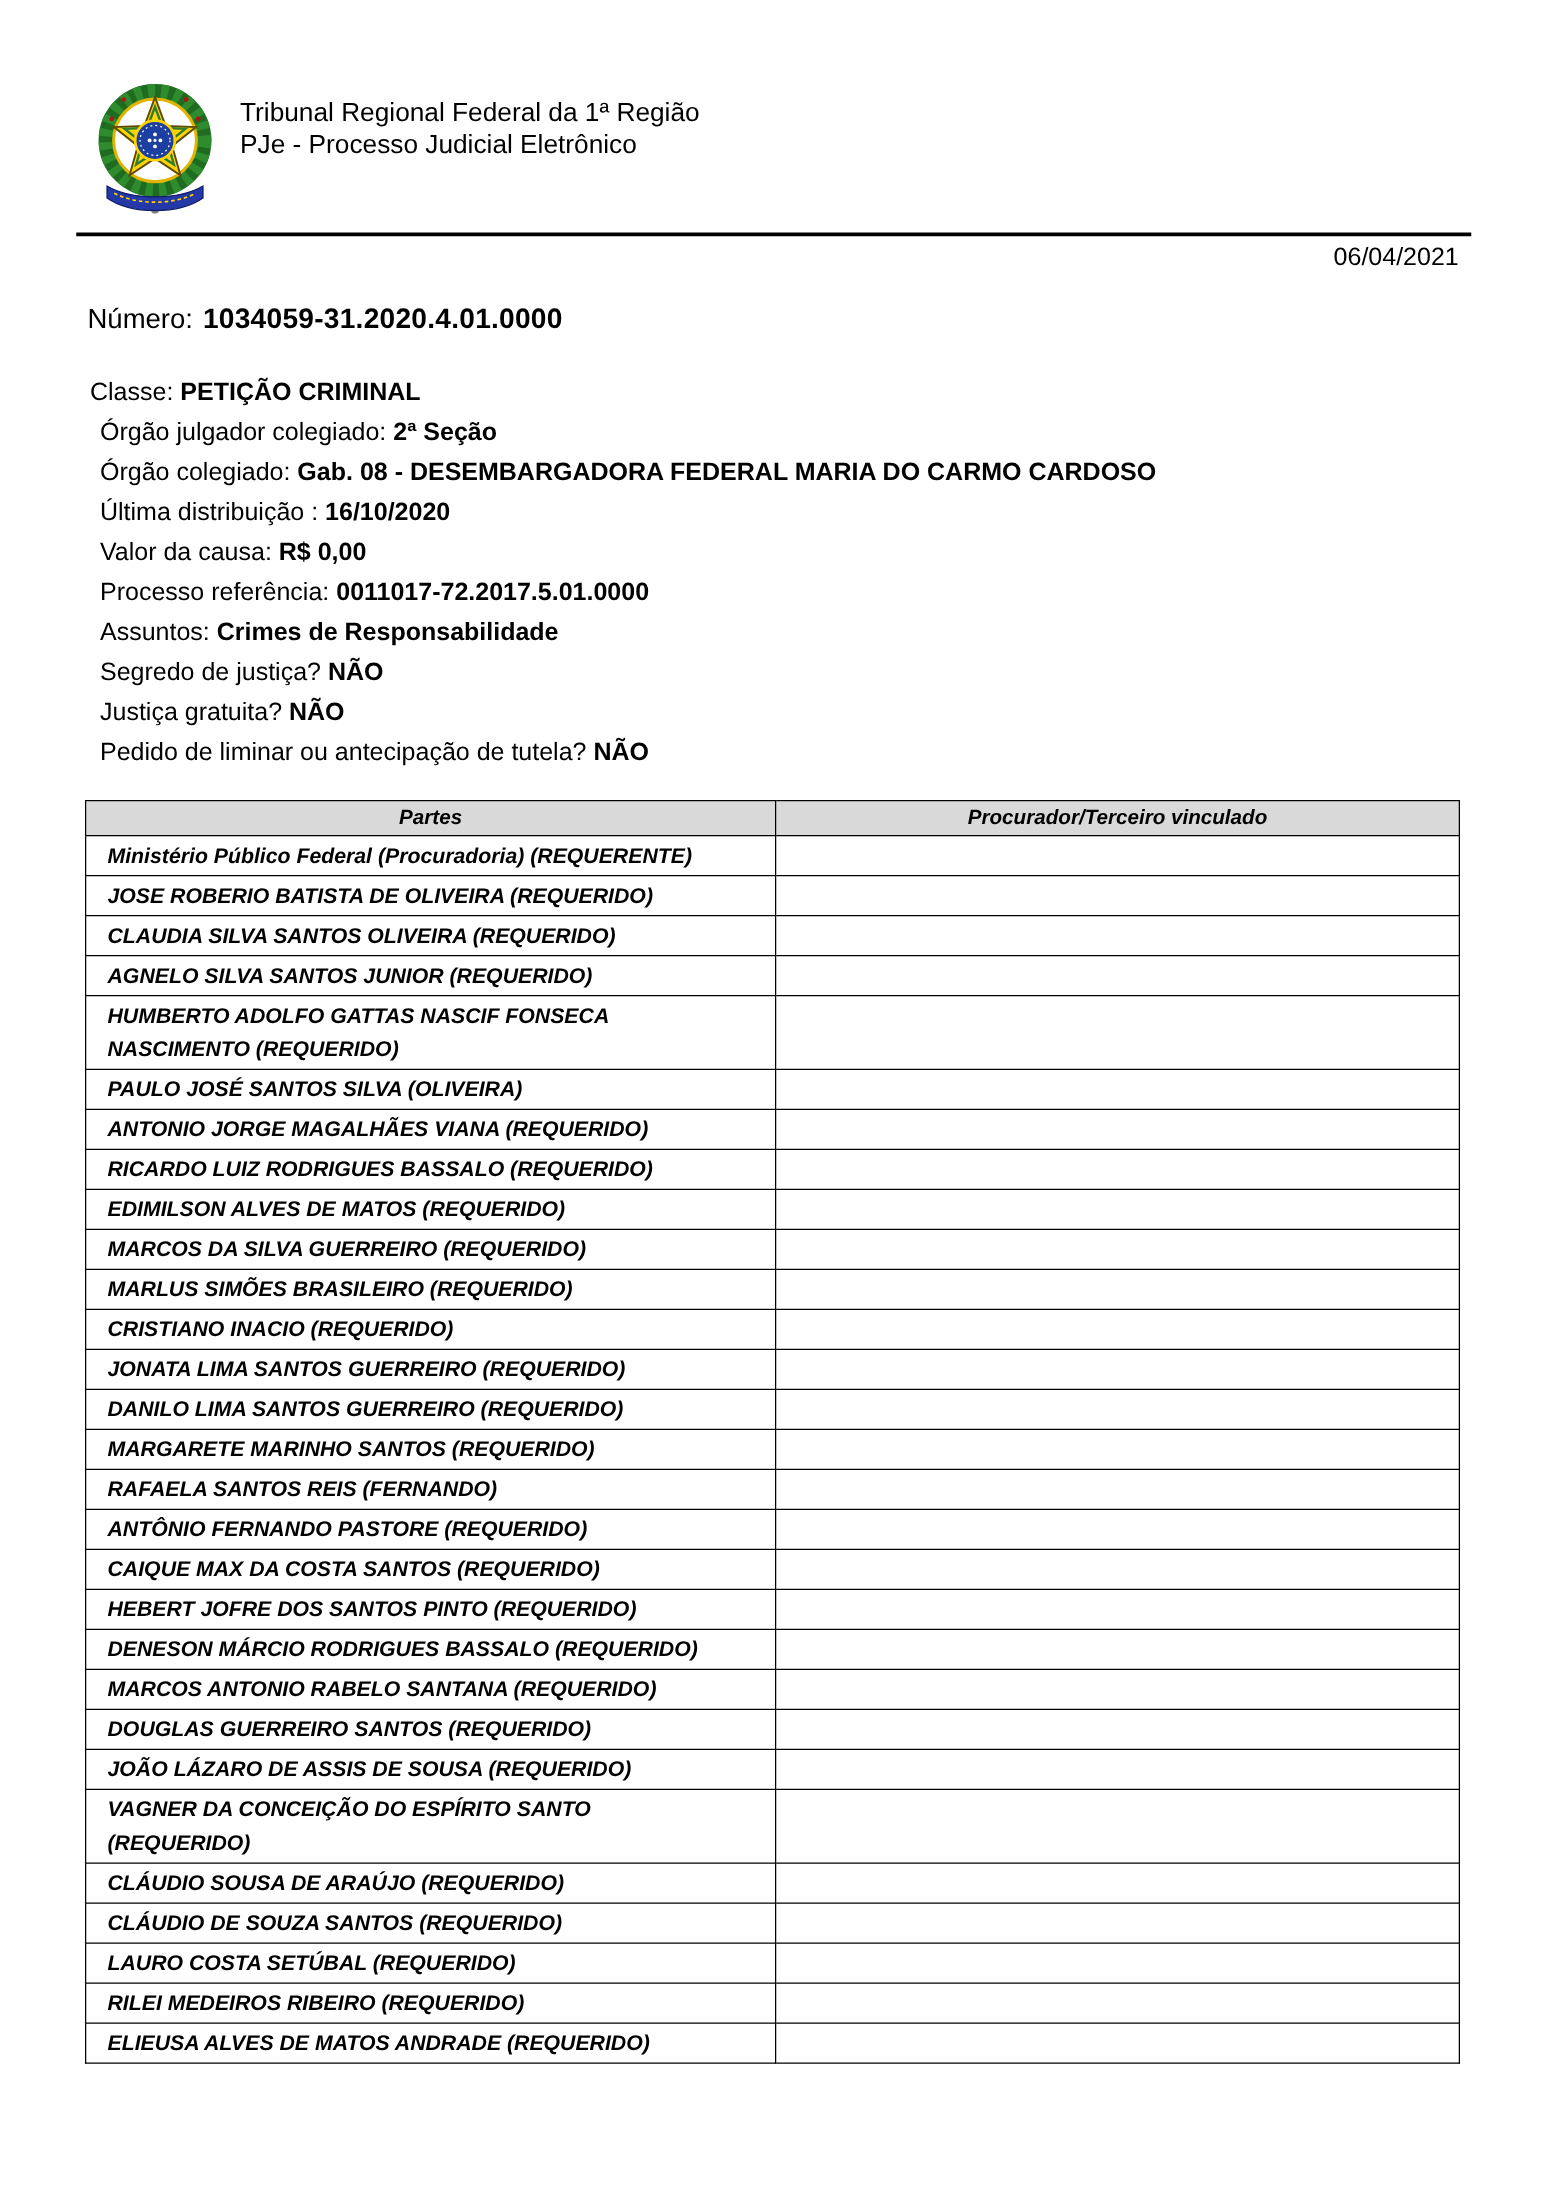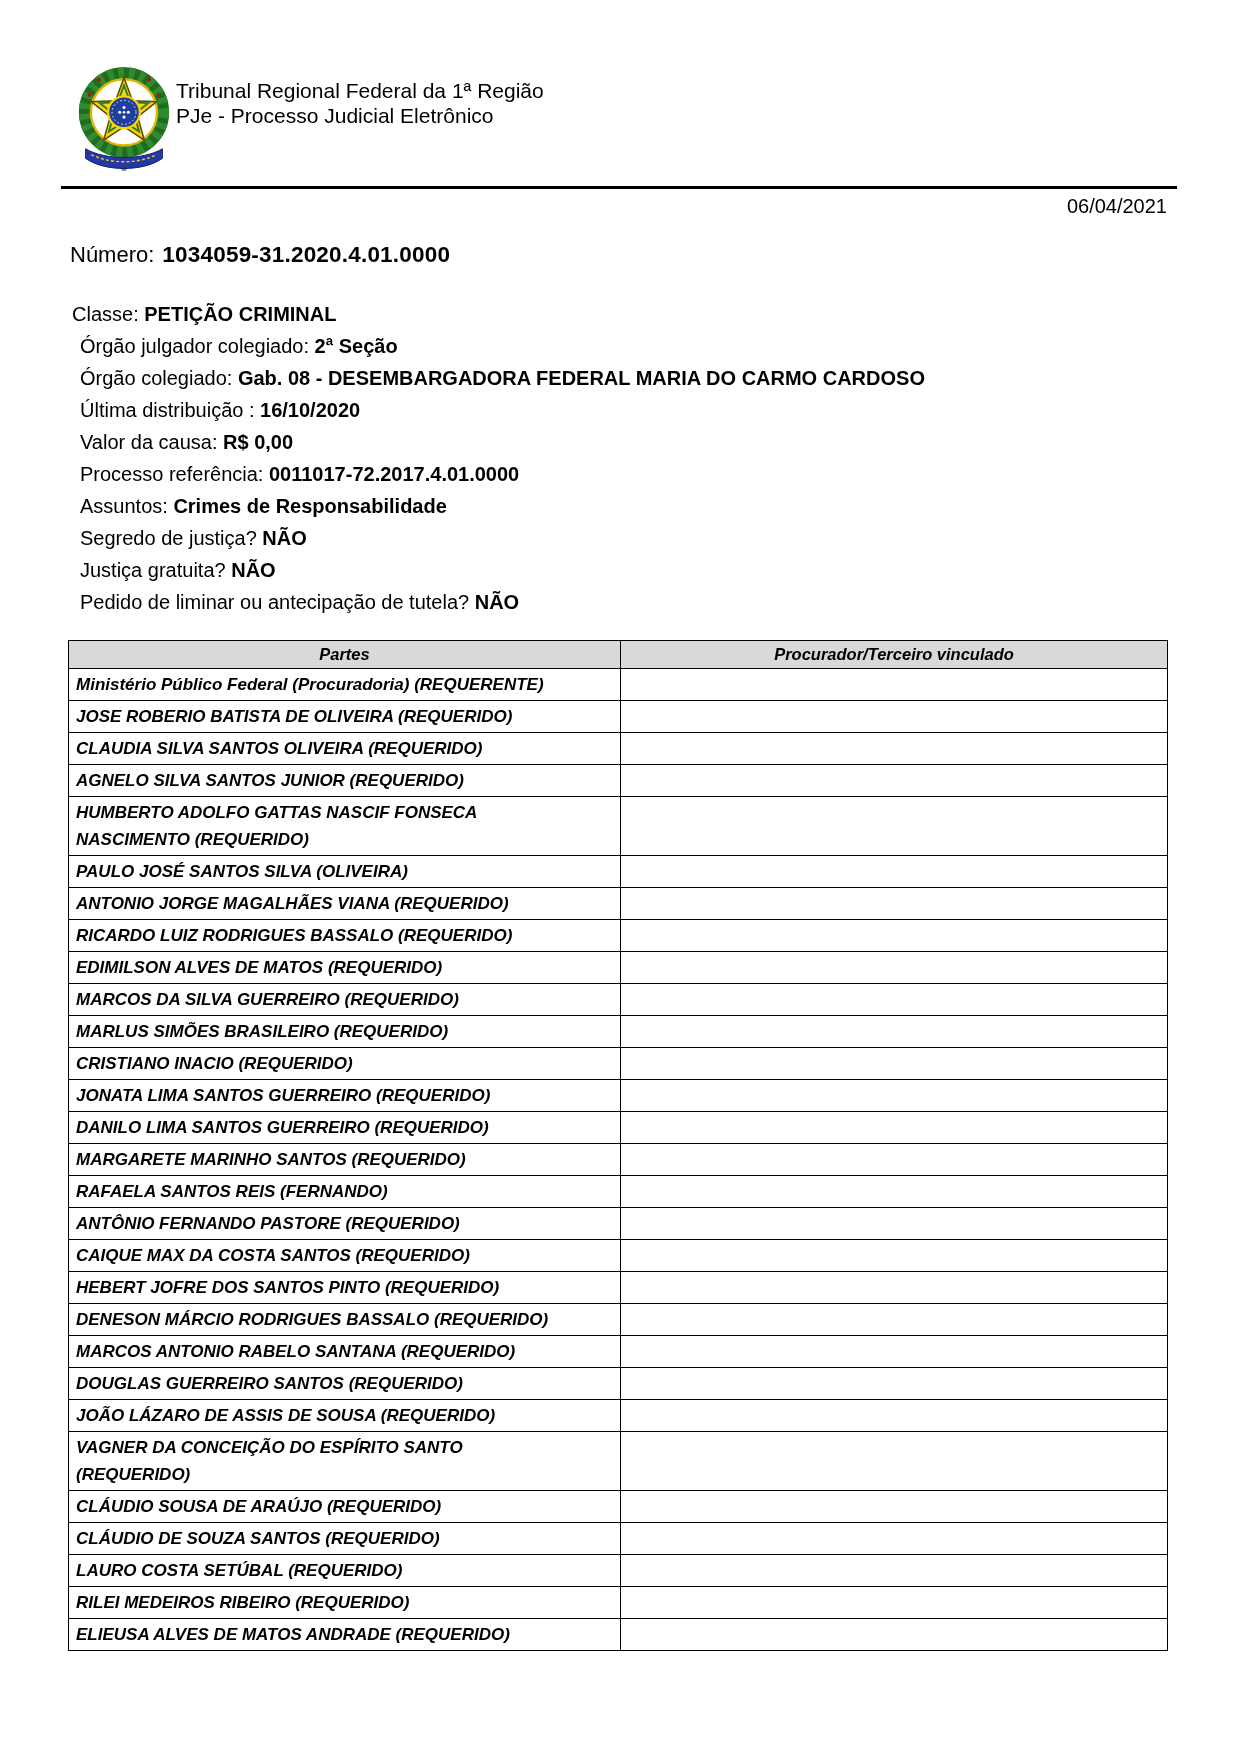--- a/index.html
+++ b/index.html
@@ -8,21 +8,21 @@
     width: 1240px; height: 1755px;
     font-family: "Liberation Sans", sans-serif;
     color: #000;
   }
   .page { position: relative; width: 1240px; height: 1755px; background: #fff; overflow: hidden; }
 
   
   .doc-header { display: flex; align-items: flex-start; padding: 64px 0 0 76px; }
   .logo { width: 96px; height: 112px; flex: 0 0 auto; }
   .logo svg { width: 96px; height: 112px; display: block; }
-  .org { margin-left: 4px; padding-top: 14px; font-size: 21px; line-height: 25px; color: #000; }
+  .org { margin-left: 20px; padding-top: 14px; font-size: 21px; line-height: 25px; color: #000; }
 
   .rule { border-top: 3px solid #000; margin: 10px 63px 0 61px; }
 
   .date { text-align: right; margin: 6px 73px 0 0; font-size: 20px; }
 
   .numero { margin: 24px 0 0 70px; font-size: 22px; }
   .numero b { margin-left: 8px; font-size: 22.5px; letter-spacing: 0.2px; }
 
   .meta { margin: 30px 0 0 72px; font-size: 20px; line-height: 32px; }
   .meta-line.indent { padding-left: 8px; }
@@ -41,21 +41,21 @@
     background: #d9d9d9;
     font-size: 16.5px;
     font-weight: bold;
     text-align: center;
     height: 28px;
     padding: 1px 6px;
   }
   table.parties td {
     font-size: 17px;
     font-weight: bold;
-    padding: 2px 7px;
+    padding: 2px 17px;
     line-height: 27px;
     vertical-align: middle;
     white-space: pre-line;
     overflow: hidden;
   }
 </style>
 </head>
 <body>
 
 <div class="page">
@@ -105,21 +105,21 @@
   <div class="numero">
     <span>Número:</span><b>1034059-31.2020.4.01.0000</b>
   </div>
 
   <div class="meta" id="meta">
       <div class="meta-line"><span>Classe: </span><b>PETIÇÃO CRIMINAL</b></div>
       <div class="meta-line indent"><span>Órgão julgador colegiado: </span><b>2ª Seção</b></div>
       <div class="meta-line indent"><span>Órgão colegiado: </span><b>Gab. 08 - DESEMBARGADORA FEDERAL MARIA DO CARMO CARDOSO</b></div>
       <div class="meta-line indent"><span>Última distribuição : </span><b>16/10/2020</b></div>
       <div class="meta-line indent"><span>Valor da causa: </span><b>R$ 0,00</b></div>
-      <div class="meta-line indent"><span>Processo referência: </span><b>0011017-72.2017.4.01.0000</b></div>
+      <div class="meta-line indent"><span>Processo referência: </span><b>0011017-72.2017.5.01.0000</b></div>
       <div class="meta-line indent"><span>Assuntos: </span><b>Crimes de Responsabilidade</b></div>
       <div class="meta-line indent"><span>Segredo de justiça? </span><b>NÃO</b></div>
       <div class="meta-line indent"><span>Justiça gratuita? </span><b>NÃO</b></div>
       <div class="meta-line indent"><span>Pedido de liminar ou antecipação de tutela? </span><b>NÃO</b></div>
     </div>
 
   <table class="parties">
     <colgroup>
         <col style="width:552px">
         <col style="width:547px">

